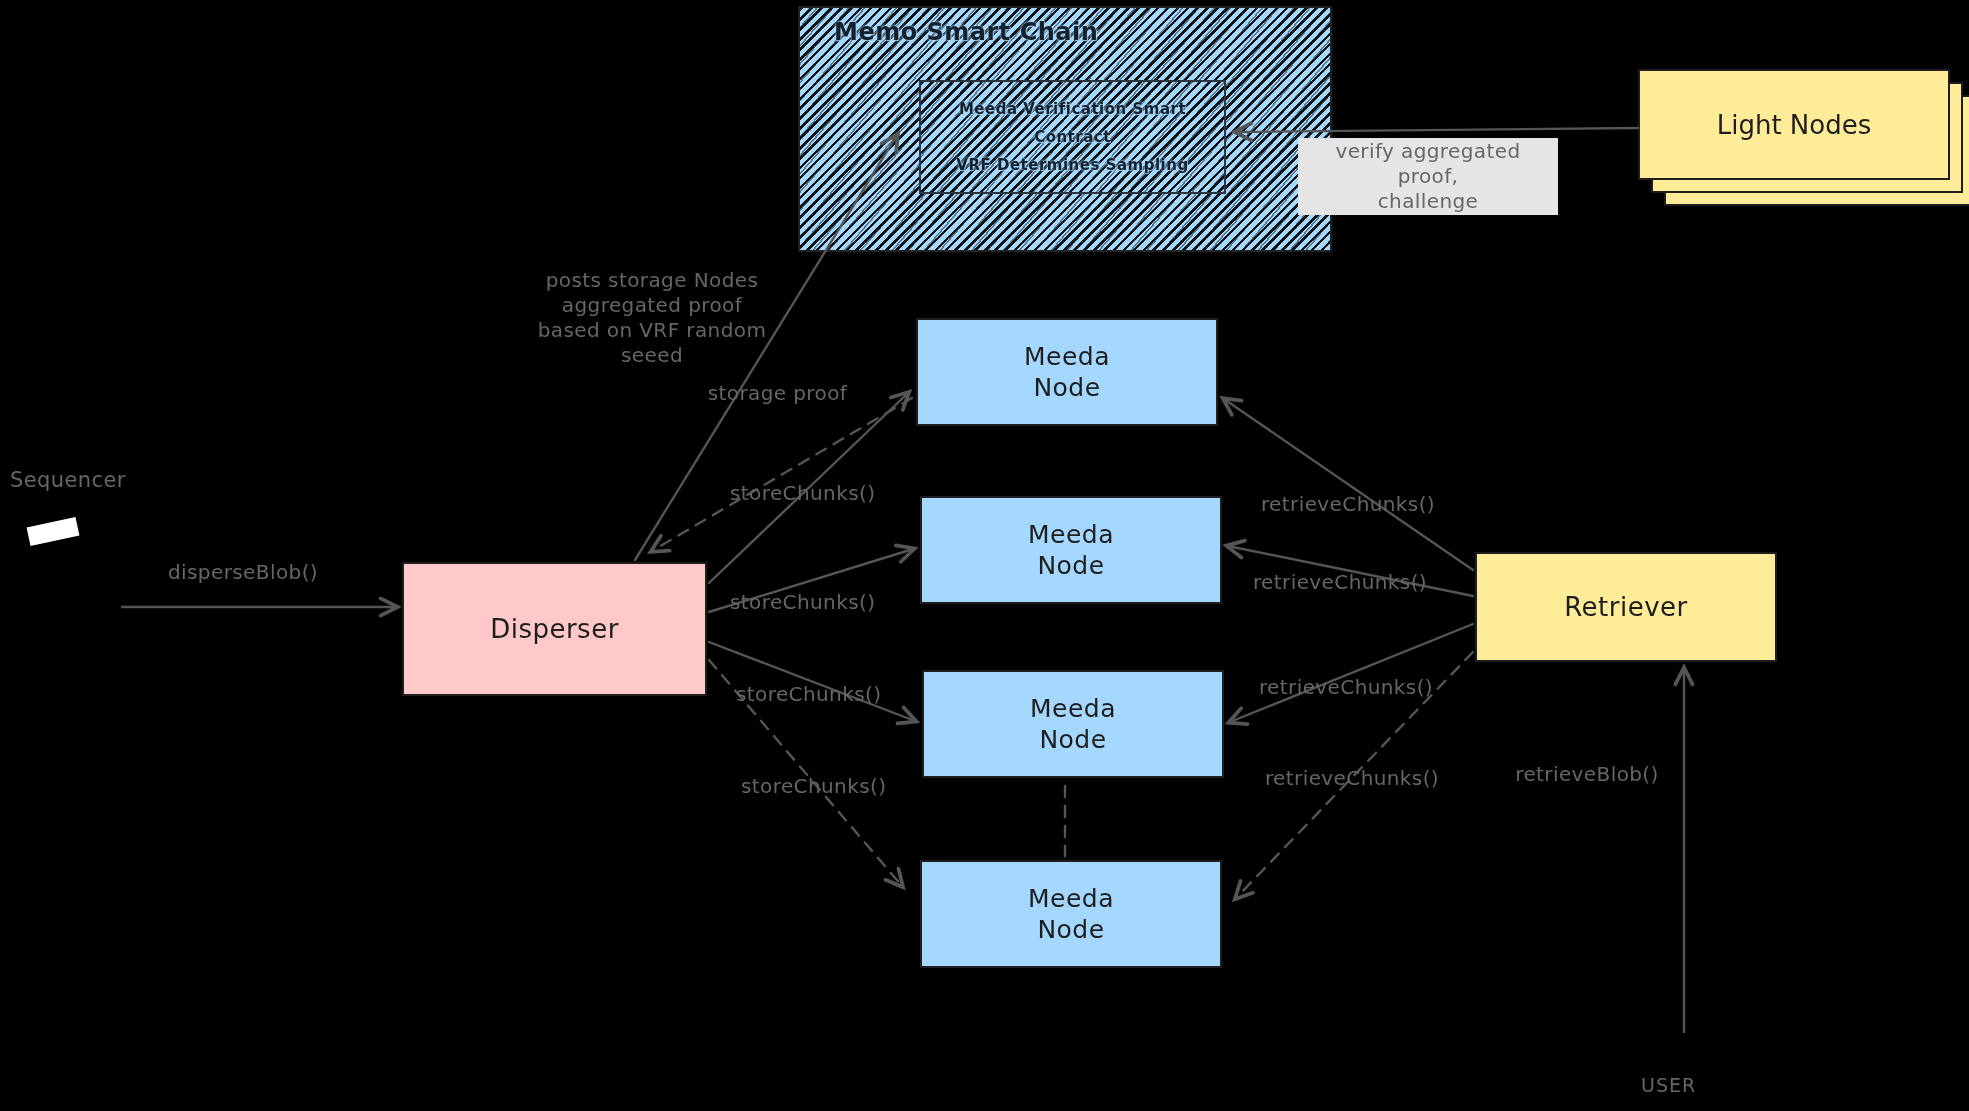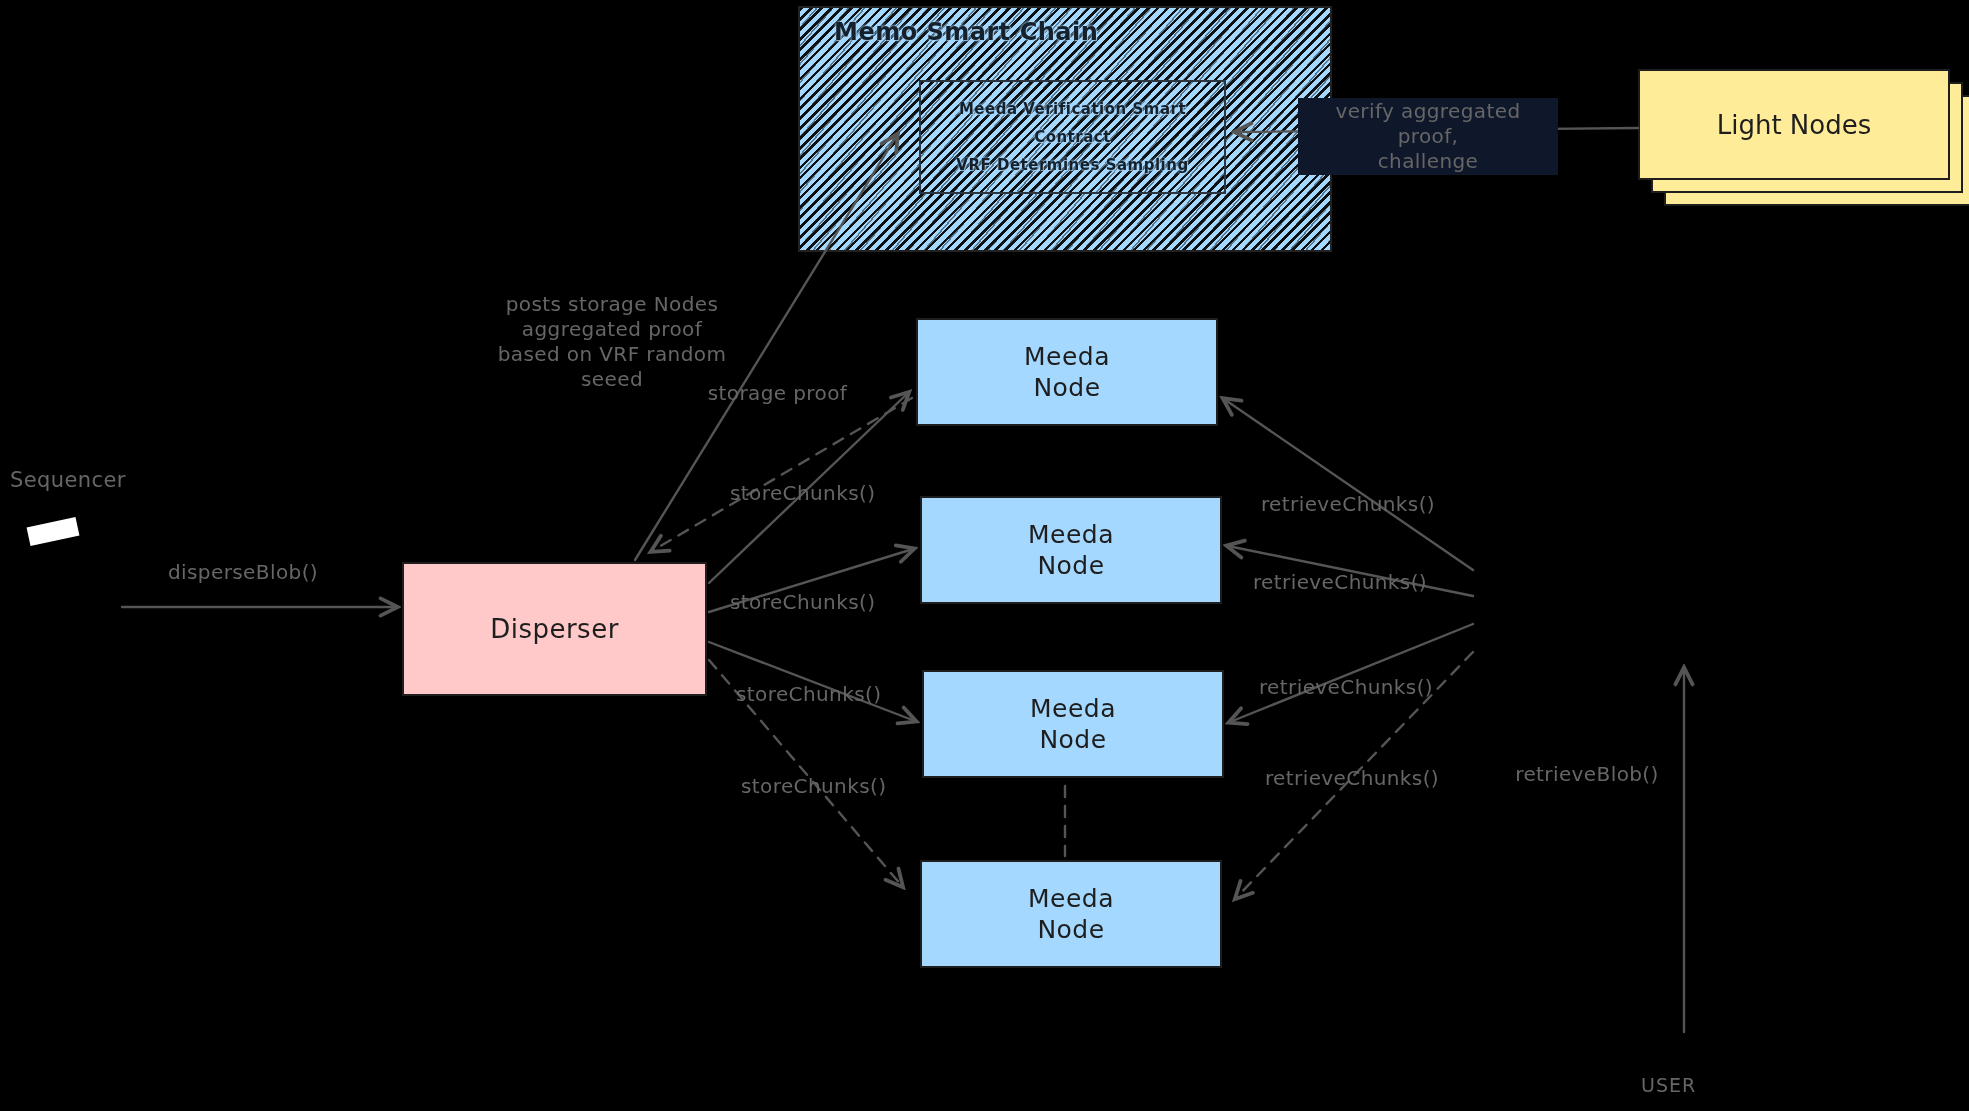--- a/index.html
+++ b/index.html
@@ -29,21 +29,21 @@
   .contract{position:absolute;left:119px;top:72px;width:303px;height:110px;
     border:2px solid #2a3540;display:flex;flex-direction:column;align-items:center;justify-content:center;
     font-size:15px;line-height:28px;text-align:center;}
   .node-lbl{line-height:31px;font-size:25px;text-align:center;}
 
   
   .stackcard{position:absolute;width:312px;height:111px;background:#ffec99;border:2.5px solid #1e1e1e;box-sizing:border-box;}
 
   
   .glbl{position:absolute;color:#666;font-size:20px;letter-spacing:.4px;text-align:center;}
-  .glbl.masked{background:#0f172a;padding:1px 6px;}
+  .glbl.masked{background:#e5e5e5;padding:1px 6px;margin-top:40px;}
   .multiline{line-height:25px;}
   .seq-shape{position:absolute;left:28px;top:522px;width:50px;height:19px;background:#fff;transform:rotate(-12deg);}
 </style>
 </head>
 <body>
 
 <div id="canvas">
 
   <div class="boxlayer">
 
@@ -87,20 +87,23 @@
         <span>Node</span>
       </span>
     </div>
     <div class="box" style="left:920px;top:860px;width:302px;height:108px;background:#a5d8ff;">
       <span class="node-lbl">
         <span>Meeda</span><br>
         <span>Node</span>
       </span>
     </div>
 
+    <div class="box" style="left:1475px;top:552px;width:302px;height:110px;background:#ffec99;">
+      <span>Retriever</span>
+    </div>
 
     <div class="seq-shape"></div>
   </div>
 
   <svg id="edges" width="1969" height="1111" viewBox="0 0 1969 1111">
     <defs>
       <marker id="arr" viewBox="0 0 14 14" refX="11" refY="7" markerWidth="10" markerHeight="10" orient="auto-start-reverse">
         <path d="M2,2 L12,7 L2,12" fill="none" stroke="#555" stroke-width="2.2" stroke-linecap="round"></path>
       </marker>
     </defs>
@@ -133,21 +136,21 @@
       <path d="M1065,786 L1065,856"></path>
     </g>
   </svg>
 
   <div class="lbllayer">
 
     <div class="glbl" style="left:10px;top:468px;font-size:21px;">Sequencer</div>
 
     <div class="glbl" style="left:168px;top:560px;width:150px;">disperseBlob()</div>
 
-    <div class="glbl multiline" style="left:492px;top:268px;width:240px;margin-top:24px;">
+    <div class="glbl multiline" style="left:532px;top:268px;width:240px;">
       <div>posts storage Nodes</div>
       <div>aggregated proof</div>
       <div>based on VRF random</div>
       <div>seeed</div>
     </div>
 
     <div class="glbl" style="left:705px;top:381px;width:145px;">storage proof</div>
 
     <div class="glbl" style="left:730px;top:481px;width:140px;">storeChunks()</div>
     <div class="glbl" style="left:730px;top:590px;width:140px;">storeChunks()</div>

